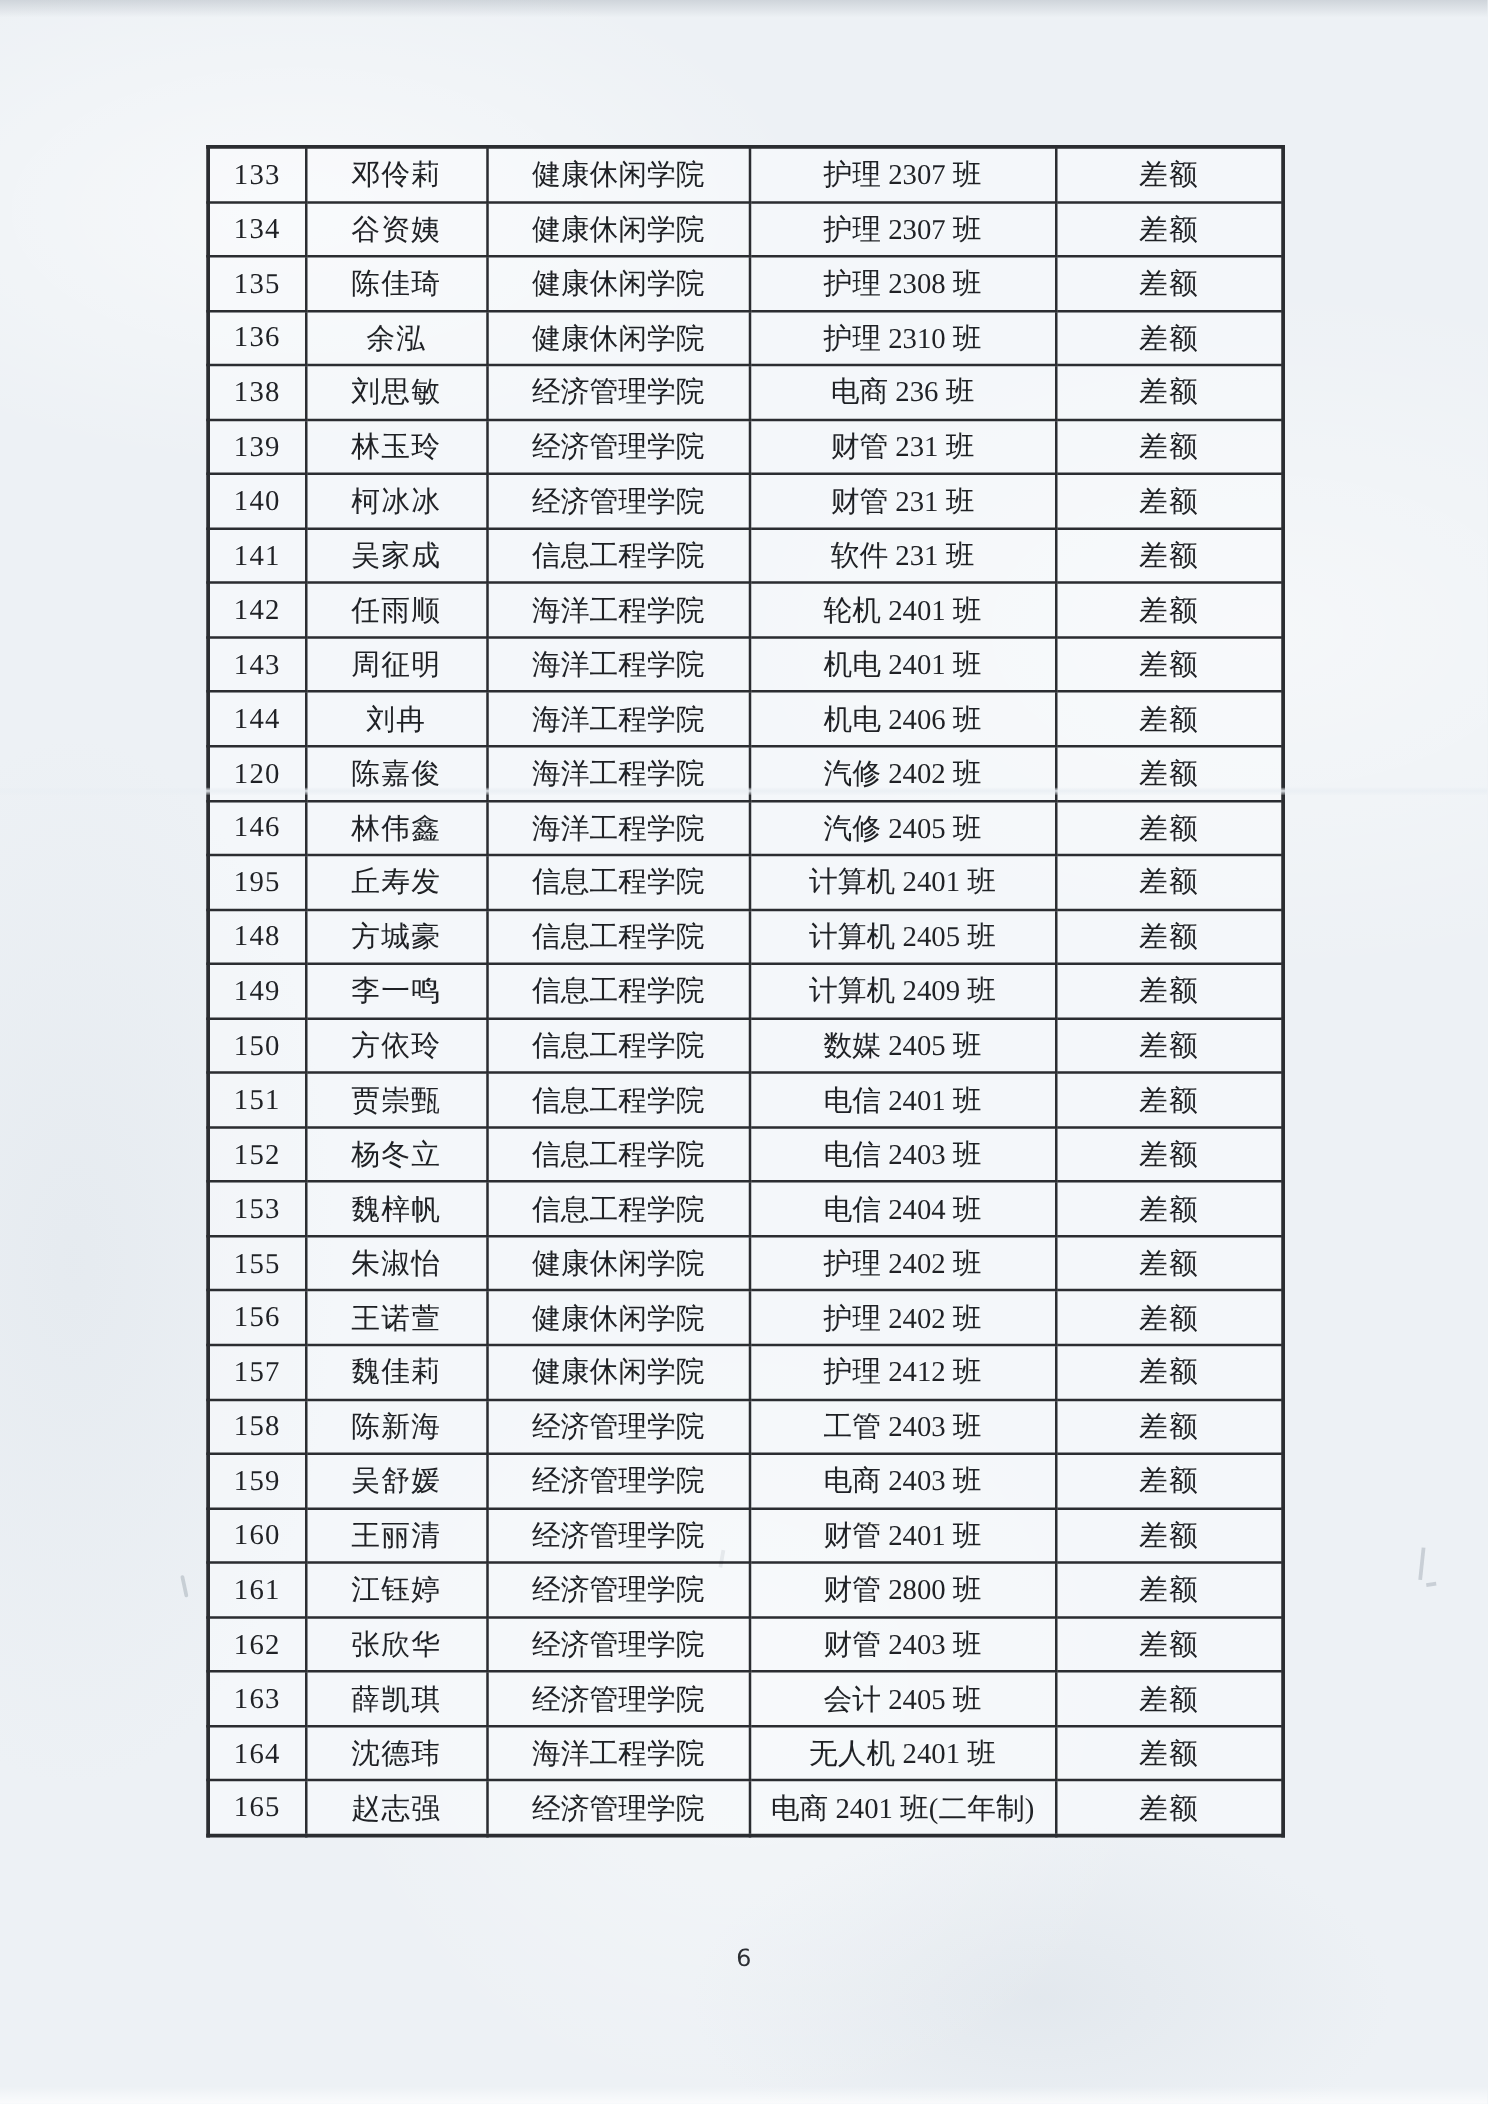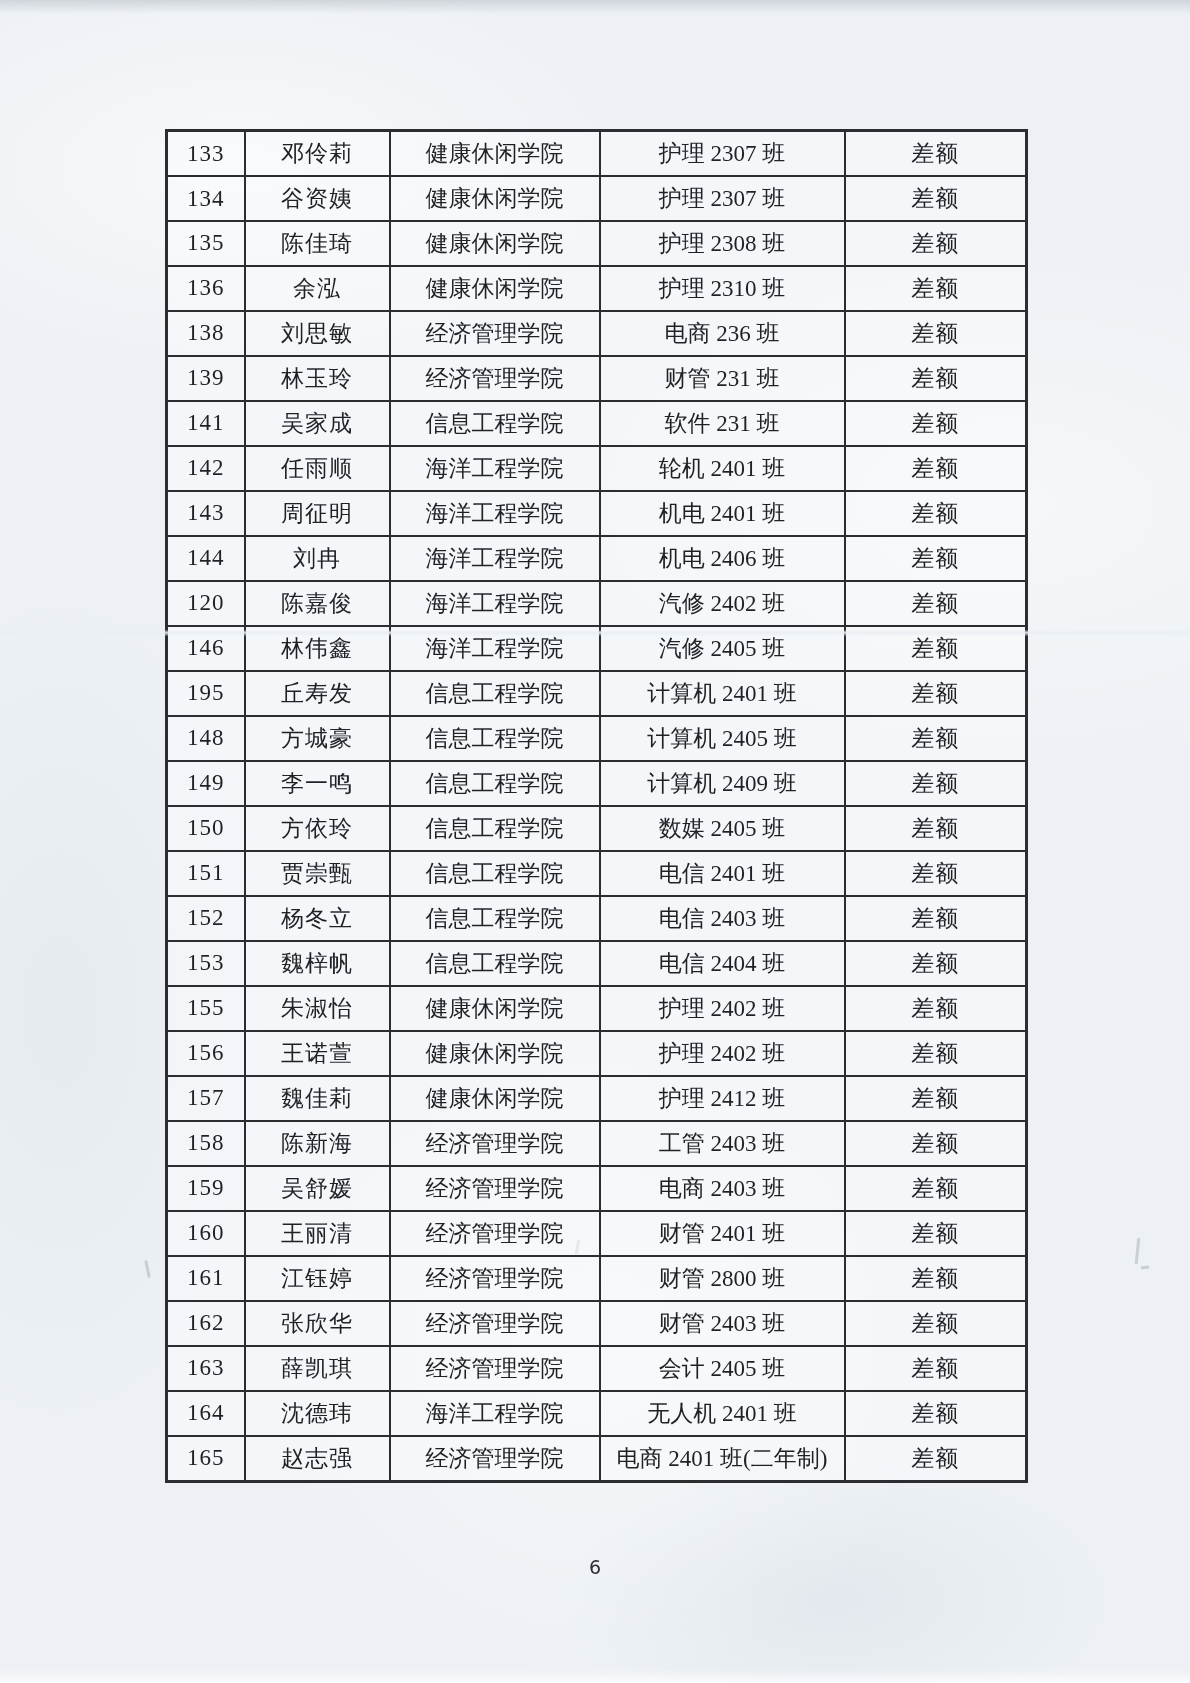--- a/index.html
+++ b/index.html
@@ -48,21 +48,21 @@
   }
   .smudge-1 { top: 1238px; left: 1136px; width: 3px; height: 26px; transform: rotate(6deg); }
   .smudge-2 { top: 1266px; left: 1141px; width: 8px; height: 3px;  transform: rotate(-8deg); }
   .smudge-3 { top: 1260px; left: 146px;  width: 3px; height: 18px; transform: rotate(-12deg); border-radius: 2px; }
   .smudge-4 { top: 1240px; left: 576px;  width: 3px; height: 14px; transform: rotate(10deg); }
 
   
   table.roster {
     position: absolute;
     left: 165px;
-    top: 129px;
+    top: 116px;
     width: 860px;
     height: 1354px;
     border-collapse: collapse;
     table-layout: fixed;
     border: 3px solid #2b2d31;
   }
   table.roster td {
     border: 2px solid #2b2d31;
     background-color: rgba(250, 252, 254, 0.55);
     text-align: center;
@@ -147,20 +147,27 @@
     <td class="cell-result">差额</td>
   </tr>
       <tr>
     <td class="cell-no">139</td>
     <td class="cell-name">林玉玲</td>
     <td class="cell-college">经济管理学院</td>
     <td class="cell-class">财管 231 班</td>
     <td class="cell-result">差额</td>
   </tr>
       <tr>
+    <td class="cell-no">140</td>
+    <td class="cell-name">柯冰冰</td>
+    <td class="cell-college">经济管理学院</td>
+    <td class="cell-class">财管 231 班</td>
+    <td class="cell-result">差额</td>
+  </tr>
+      <tr>
     <td class="cell-no">141</td>
     <td class="cell-name">吴家成</td>
     <td class="cell-college">信息工程学院</td>
     <td class="cell-class">软件 231 班</td>
     <td class="cell-result">差额</td>
   </tr>
       <tr>
     <td class="cell-no">142</td>
     <td class="cell-name">任雨顺</td>
     <td class="cell-college">海洋工程学院</td>

